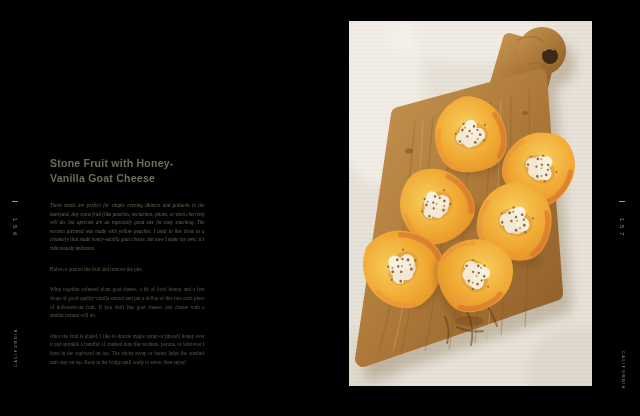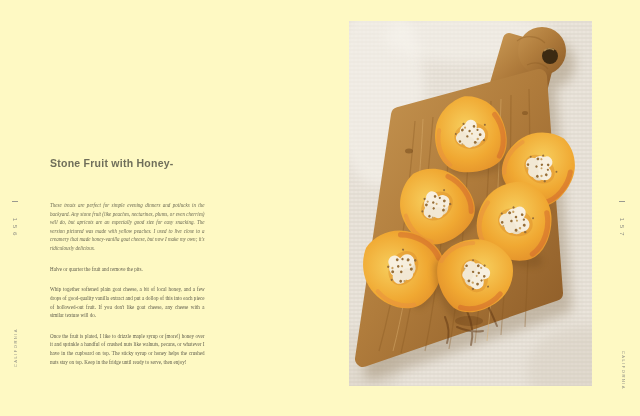--- a/index.html
+++ b/index.html
@@ -1,16 +1,16 @@
 <!DOCTYPE html>
 <html><head>
 <meta charset="utf-8">
 <style>
   html,body{margin:0;padding:0;overflow:hidden;background:#fdfdfc;}
-  #spread{position:relative;width:640px;height:416px;background:#fef9c3;}
+  #spread{position:relative;width:640px;height:416px;background:#000000;}
 
   
   #recipe-title{
     position:absolute;left:50px;top:149px;width:180px;
     font-family:"Liberation Sans",sans-serif;font-weight:bold;
     font-size:10.5px;line-height:15px;letter-spacing:.25px;color:#6f6e5a;
   }
   #recipe-title span{display:block;}
   #body-text{
     position:absolute;left:50px;top:201px;width:306px;
@@ -49,20 +49,21 @@
 
 <div id="spread">
 
   <div>
     <div id="left-dash" class="numdash"></div>
     <div id="left-num" class="vnum">156</div>
     <div id="left-chapter" class="vword">CALIFORNIA</div>
 
     <h1 id="recipe-title">
       <span>Stone Fruit with Honey-</span>
+      <span>Vanilla Goat Cheese</span>
     </h1>
 
     <div id="body-text">
       <p class="intro">These treats are perfect for simple evening dinners and potlucks in the backyard. Any stone fruit (like peaches, nectarines, plums, or even cherries) will do, but apricots are an especially good size for easy snacking. The version pictured was made with yellow peaches. I used to live close to a creamery that made honey-vanilla goat cheese, but now I make my own; it's ridiculously delicious.</p>
       <p>Halve or quarter the fruit and remove the pits.</p>
       <p>Whip together softened plain goat cheese, a bit of local honey, and a few drops of good-quality vanilla extract and put a dollop of this into each piece of hollowed-out fruit. If you don't like goat cheese, any cheese with a similar texture will do.</p>
       <p>Once the fruit is plated, I like to drizzle maple syrup or (more!) honey over it and sprinkle a handful of crushed nuts like walnuts, pecans, or whatever I have in the cupboard on top. The sticky syrup or honey helps the crushed nuts stay on top. Keep in the fridge until ready to serve, then enjoy!</p>
     </div>
   </div>
 

